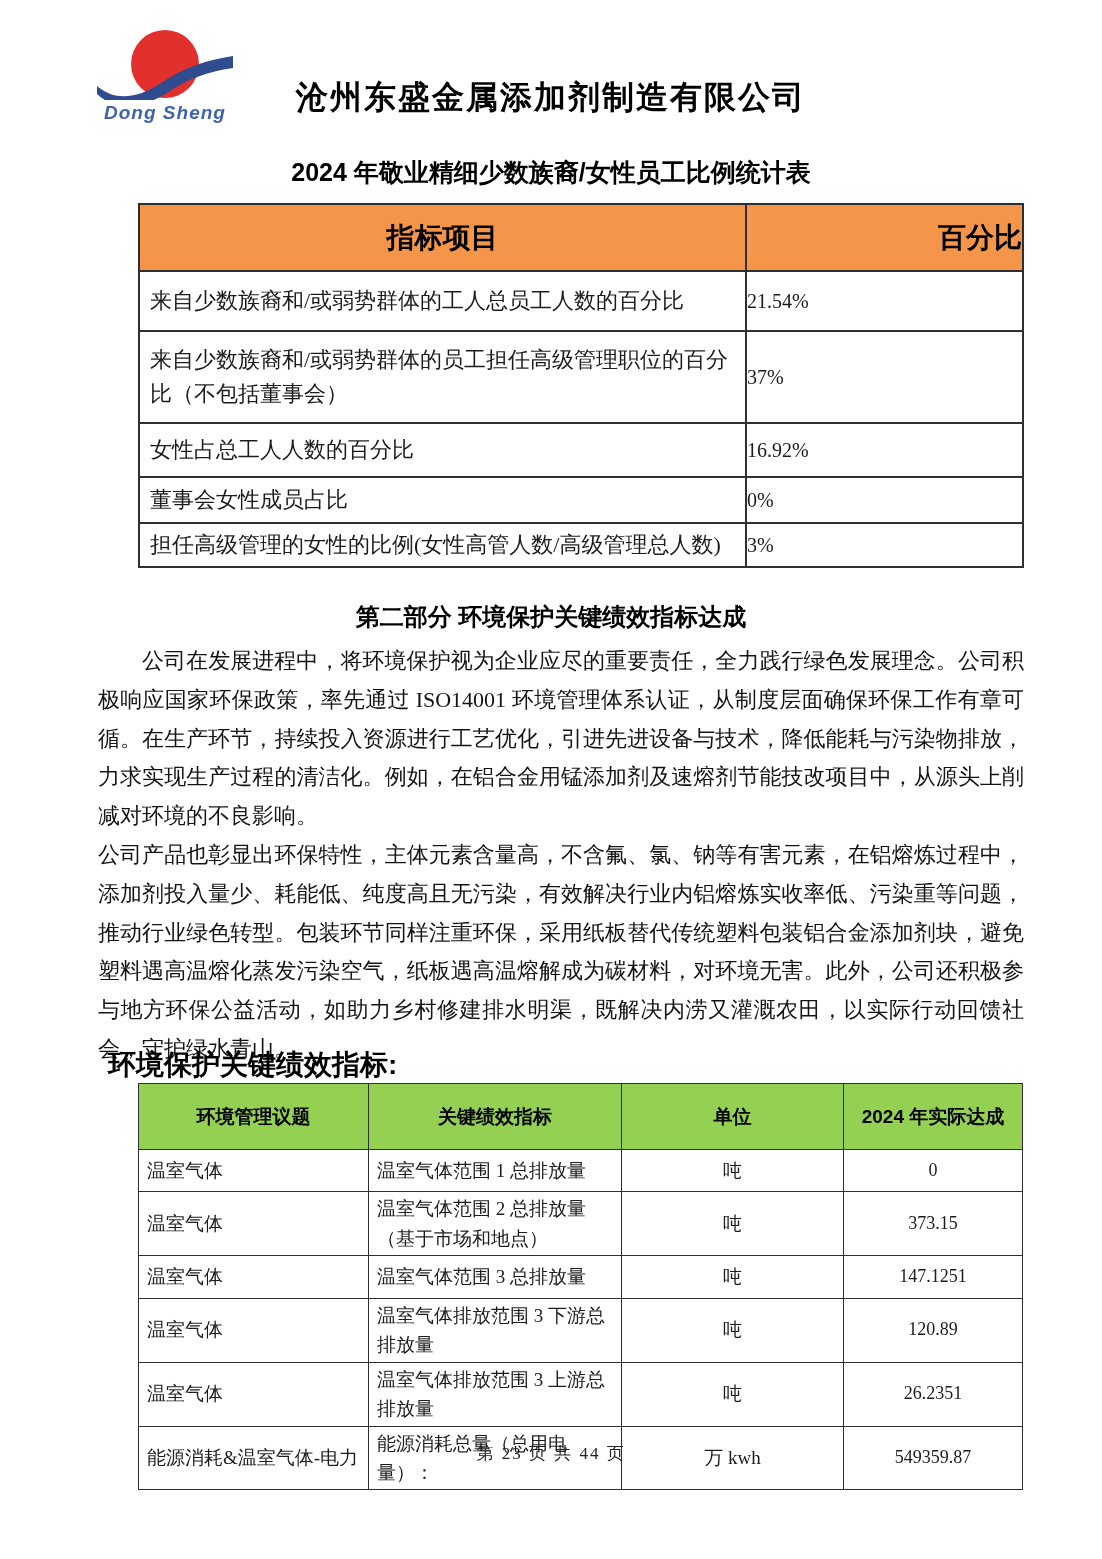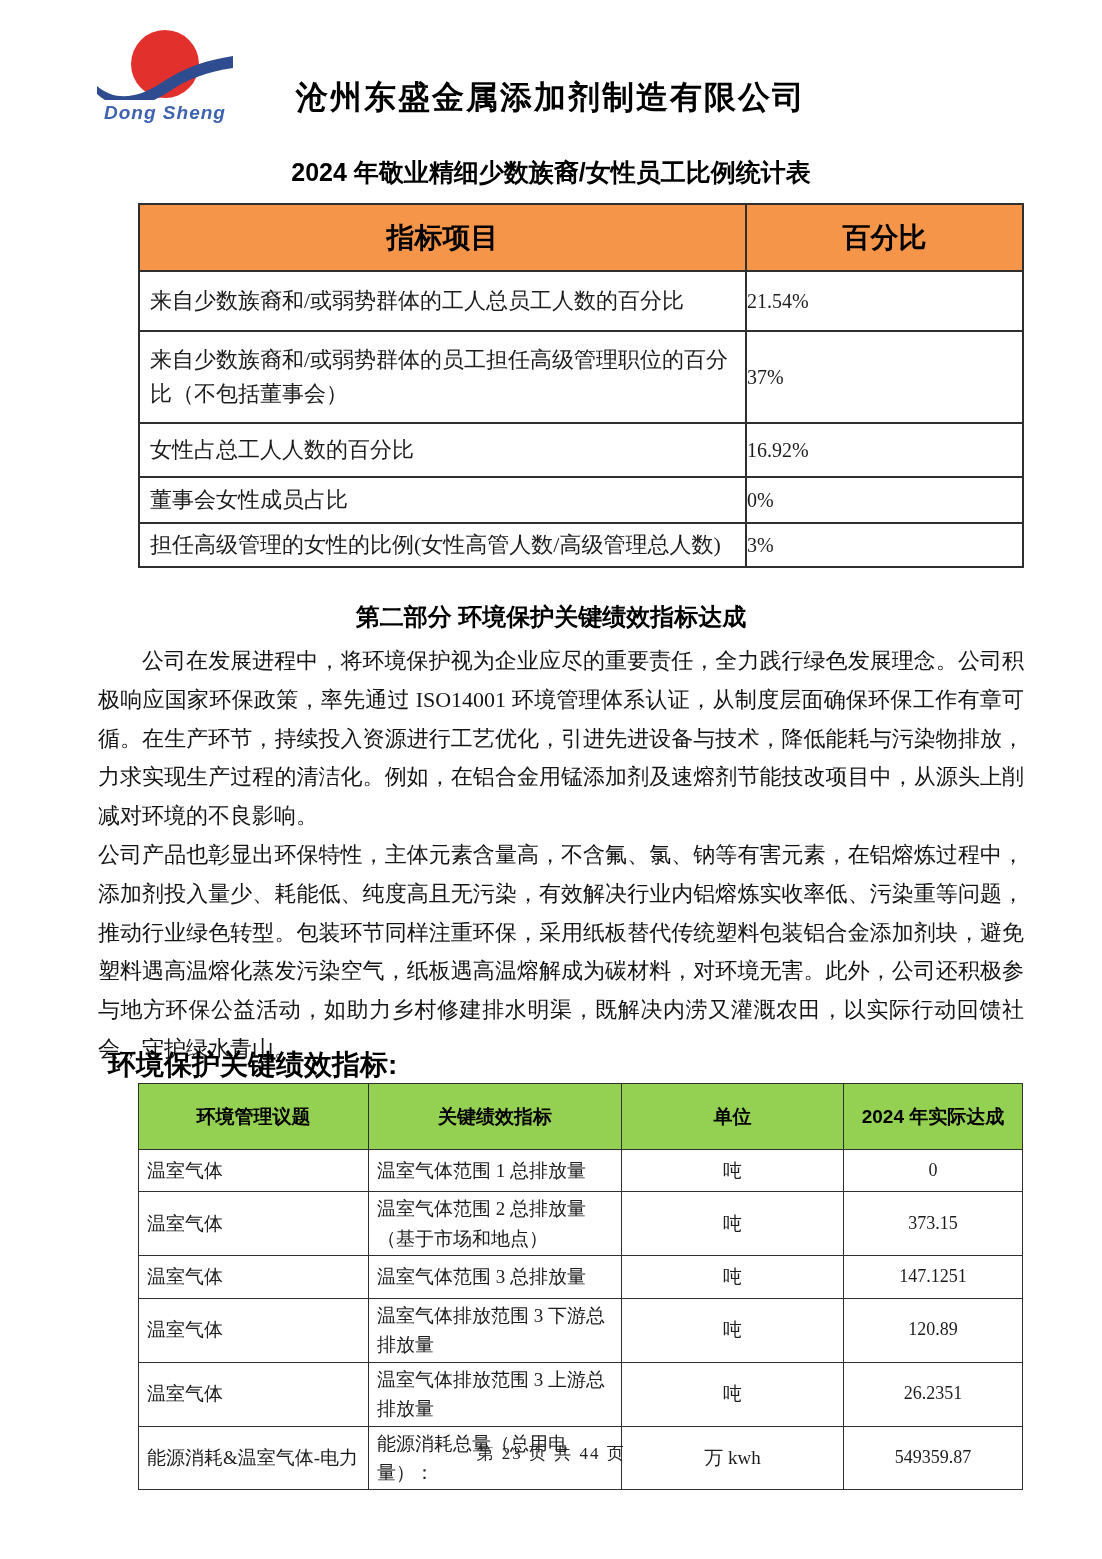--- a/index.html
+++ b/index.html
@@ -108,21 +108,21 @@
   <div class="table1-title">2024 年敬业精细少数族裔/女性员工比例统计表</div>
 
   <table class="t1">
     <colgroup>
         <col style="width:607px">
         <col style="width:277px">
       </colgroup>
     <thead>
       <tr style="height:67px">
         <th style="background: rgb(244, 149, 74);">指标项目</th>
-        <th style="background: rgb(244, 149, 74);">百分比</th>
+        <th style="background: rgb(244, 149, 74); text-align: right;">百分比</th>
       </tr>
     </thead>
     <tbody>
       <tr style="height:60px">
         <td class="lbl">来自少数族裔和/或弱势群体的工人总员工人数的百分比</td>
         <td class="val">21.54%</td>
       </tr>
       <tr style="height:92px">
         <td class="lbl">来自少数族裔和/或弱势群体的员工担任高级管理职位的百分比（不包括董事会）</td>
         <td class="val">37%</td>

